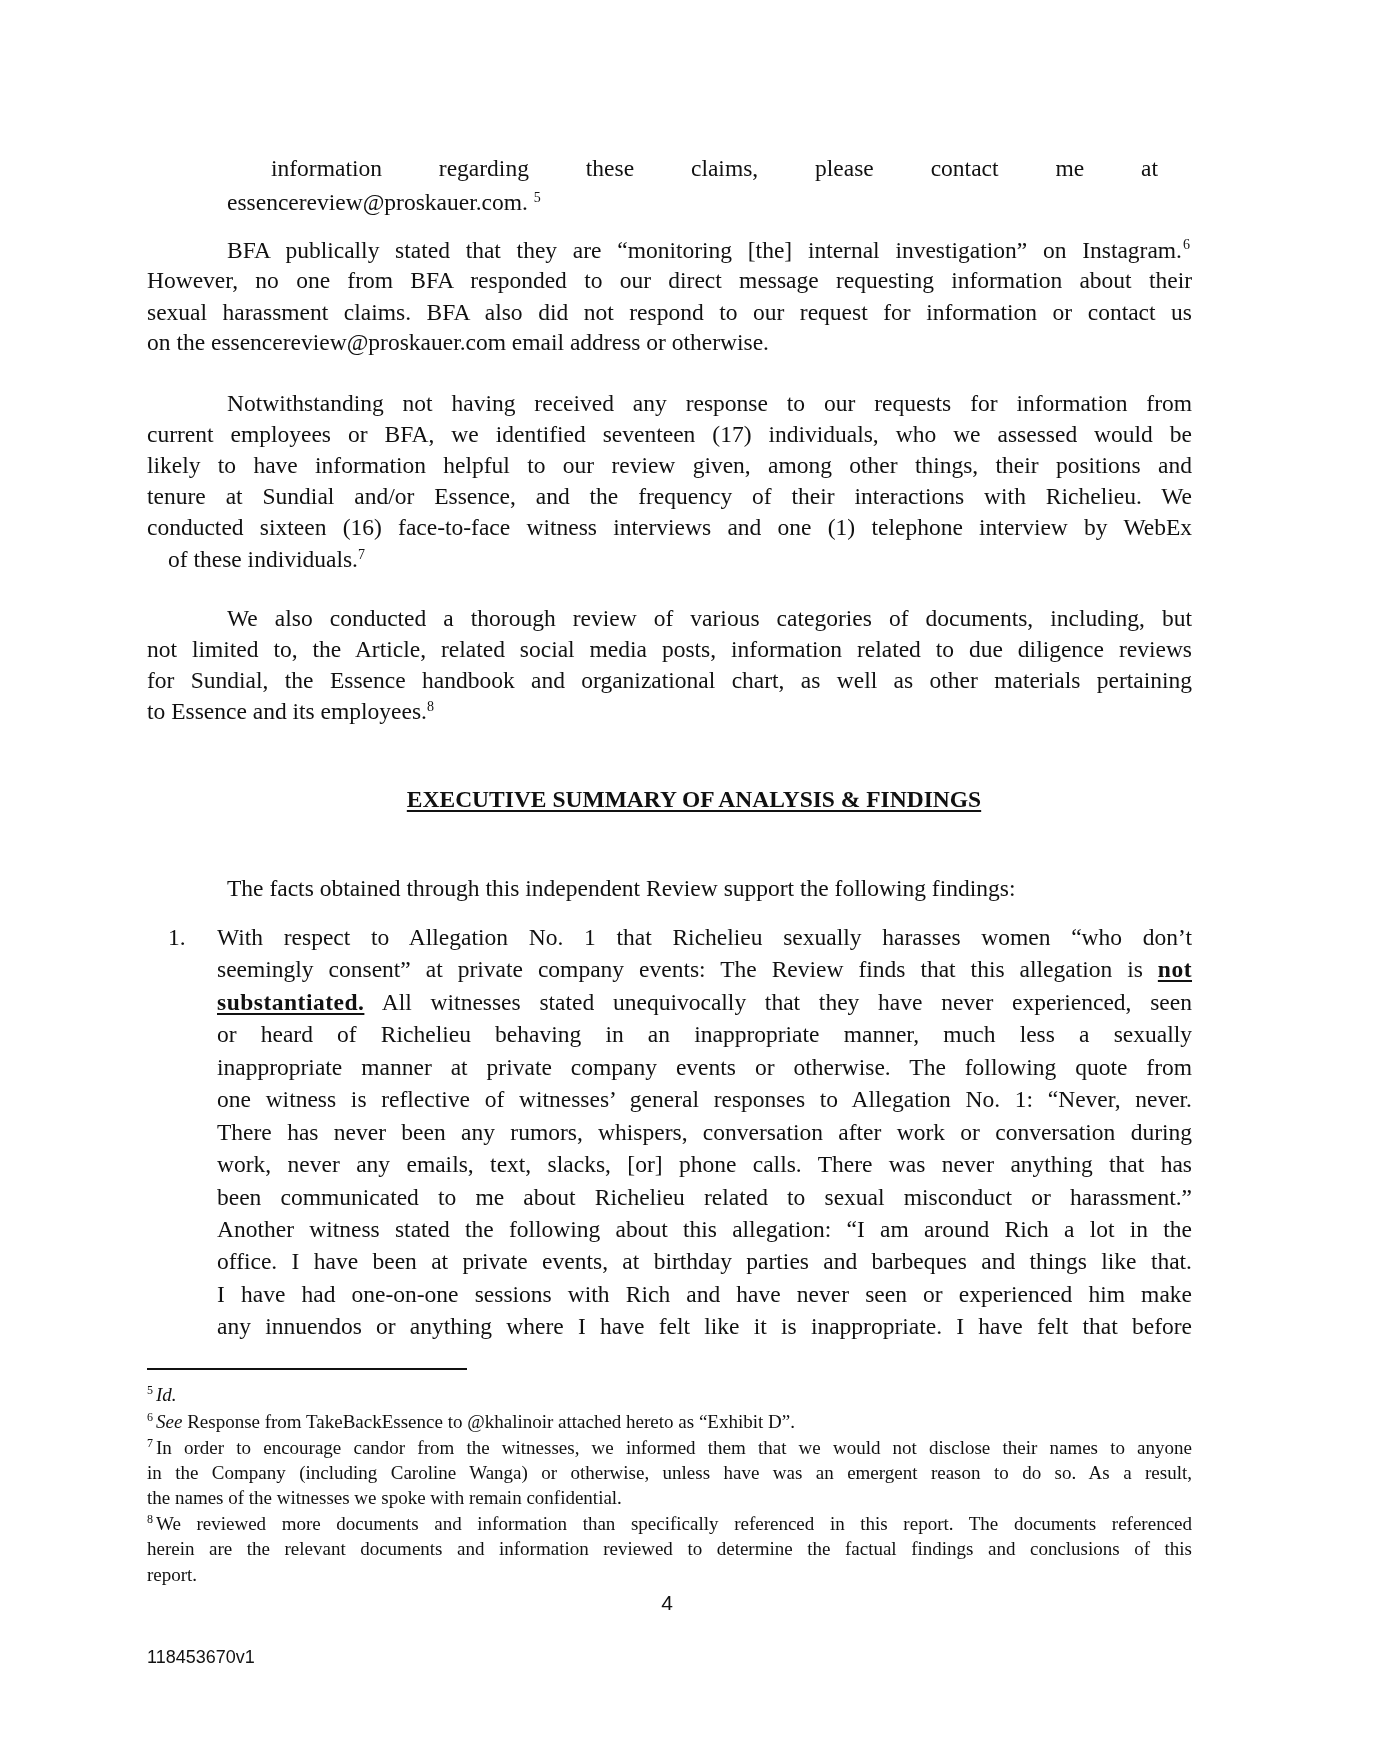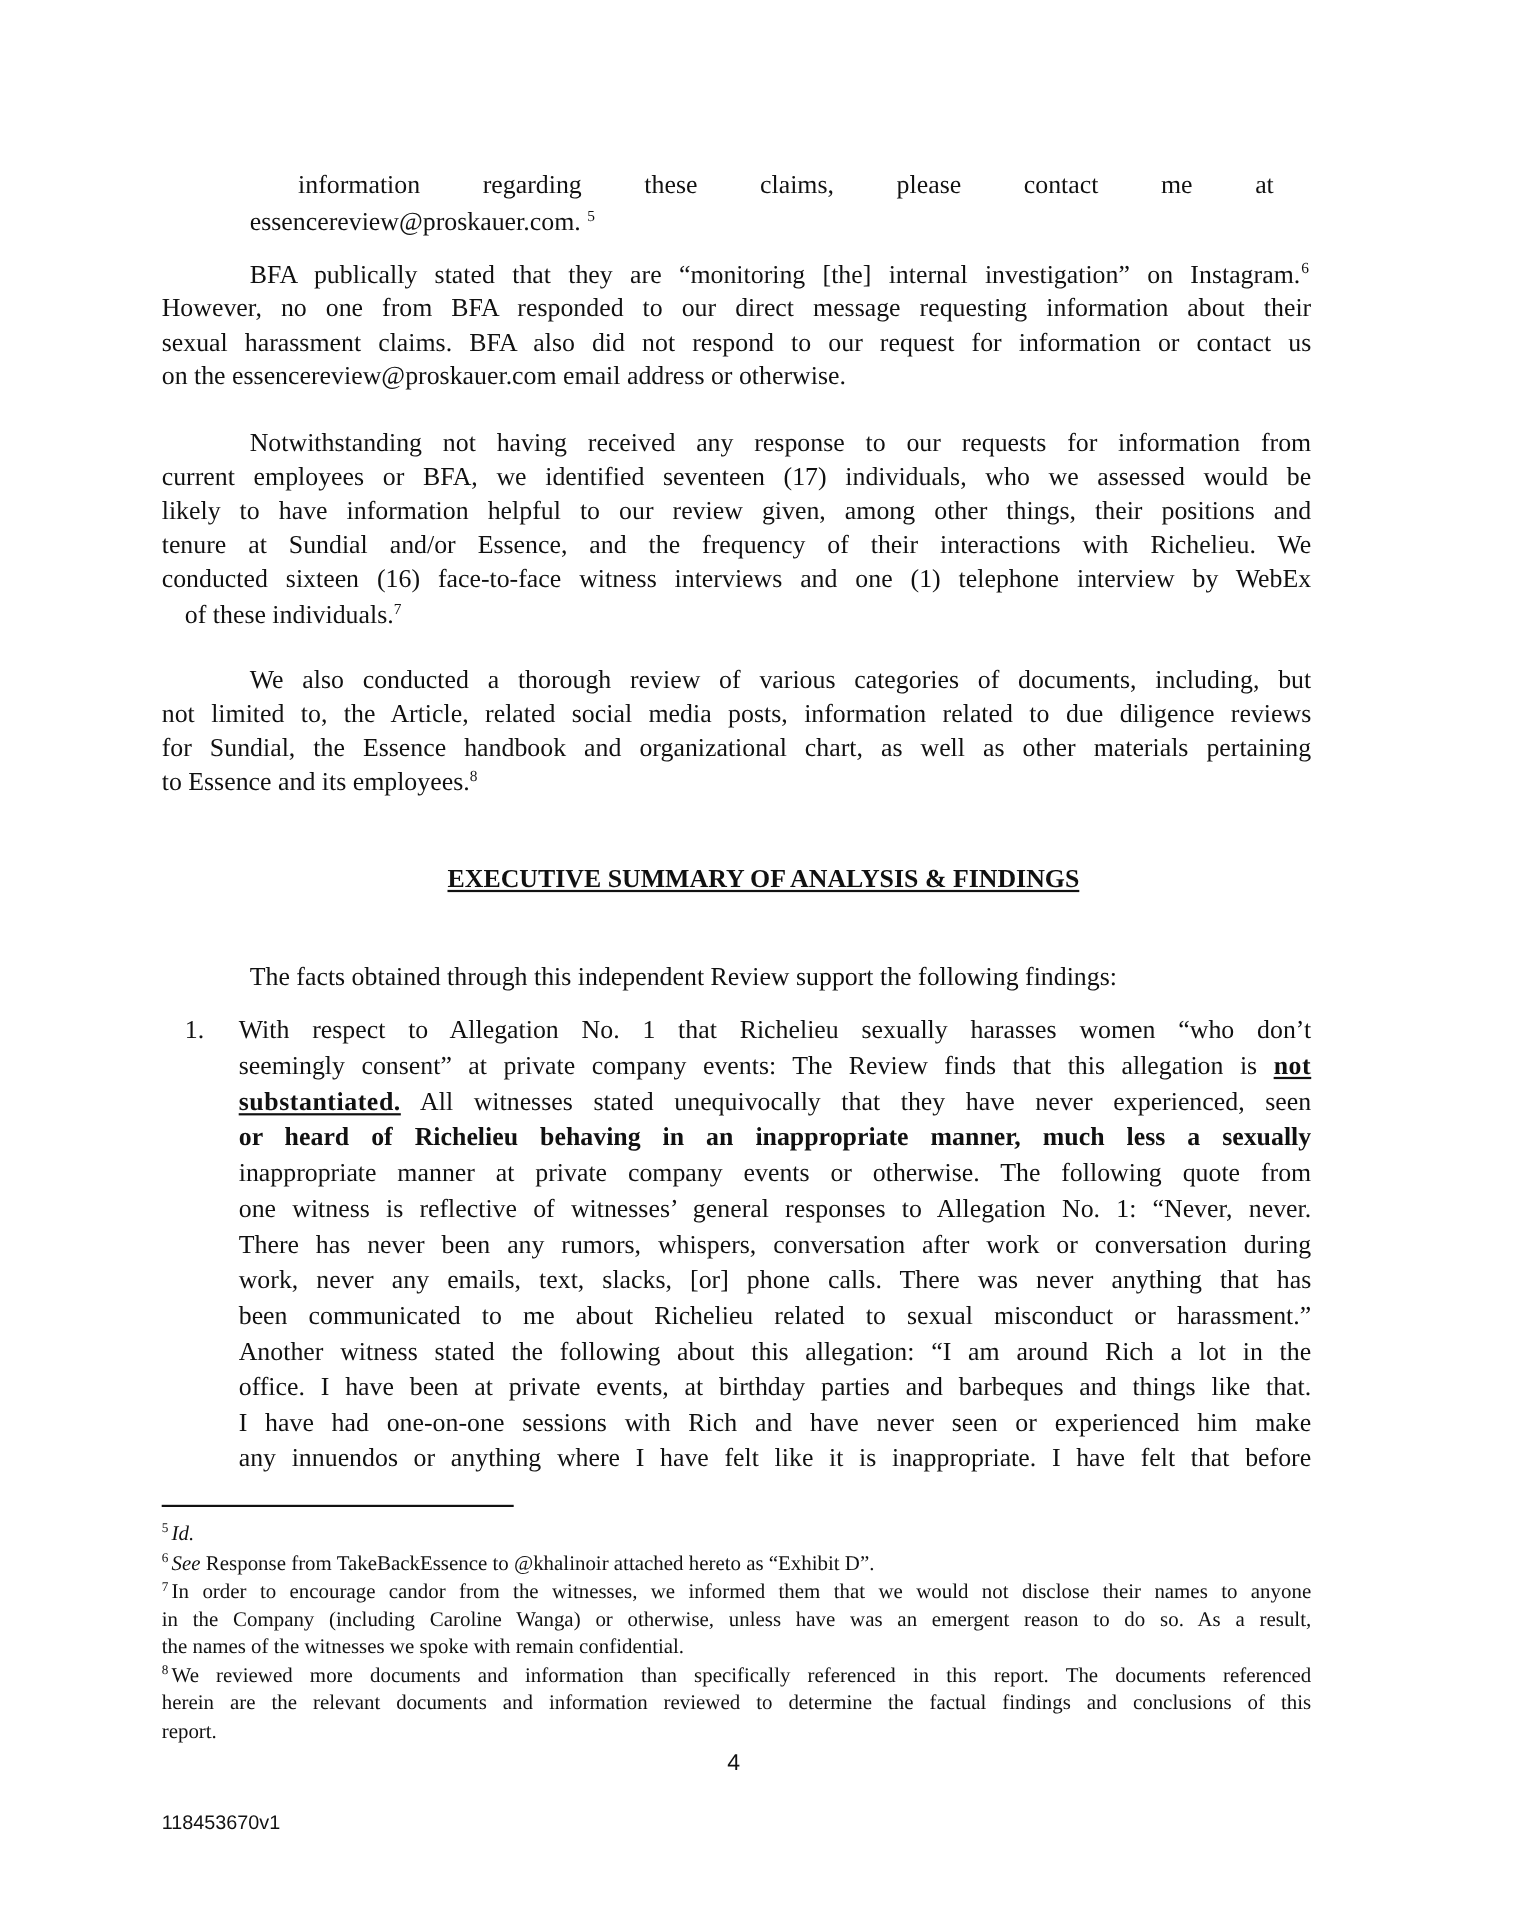--- a/index.html
+++ b/index.html
@@ -69,21 +69,21 @@
   <div class="line last" style="left:147px; top:696px;"><span>to Essence and its employees.</span><sup class="fnref">8</sup></div>
 
   <div class="heading" style="top:784px;"><span>EXECUTIVE SUMMARY OF ANALYSIS &amp; FINDINGS</span></div>
 
   <div class="line left" style="left:227px; top:873px;">The facts obtained through this independent Review support the following findings:</div>
 
   <div class="list-num" style="top:922px;">1.</div>
   <div class="line" style="left:217px; width:975px; top:922px;">With respect to Allegation No. 1 that Richelieu sexually harasses women “who don’t</div>
   <div class="line" style="left:217px; width:975px; top:954px;"><span>seemingly consent” at private company events: The Review finds that this allegation is</span> <span class="strong-u">not</span></div>
   <div class="line" style="left:217px; width:975px; top:987px;"><span class="strong-u">substantiated.</span> <span>All witnesses stated unequivocally that they have never experienced, seen</span></div>
-  <div class="line" style="left:217px; width:975px; top:1019px;font-weight:bold;">or heard of Richelieu behaving in an inappropriate manner, much less a sexually</div>
+  <div class="line" style="left:217px; width:975px; top:1019px;">or heard of Richelieu behaving in an inappropriate manner, much less a sexually</div>
   <div class="line" style="left:217px; width:975px; top:1052px;">inappropriate manner at private company events or otherwise. The following quote from</div>
   <div class="line" style="left:217px; width:975px; top:1084px;">one witness is reflective of witnesses’ general responses to Allegation No. 1: “Never, never.</div>
   <div class="line" style="left:217px; width:975px; top:1117px;">There has never been any rumors, whispers, conversation after work or conversation during</div>
   <div class="line" style="left:217px; width:975px; top:1182px;">been communicated to me about Richelieu related to sexual misconduct or harassment.”</div>
   <div class="line" style="left:217px; width:975px; top:1149px;">work, never any emails, text, slacks, [or] phone calls. There was never anything that has</div>
   <div class="line" style="left:217px; width:975px; top:1214px;">Another witness stated the following about this allegation: “I am around Rich a lot in the</div>
   <div class="line" style="left:217px; width:975px; top:1246px;">office. I have been at private events, at birthday parties and barbeques and things like that.</div>
   <div class="line" style="left:217px; width:975px; top:1279px;">I have had one-on-one sessions with Rich and have never seen or experienced him make</div>
   <div class="line" style="left:217px; width:975px; top:1311px;">any innuendos or anything where I have felt like it is inappropriate. I have felt that before</div>
 

